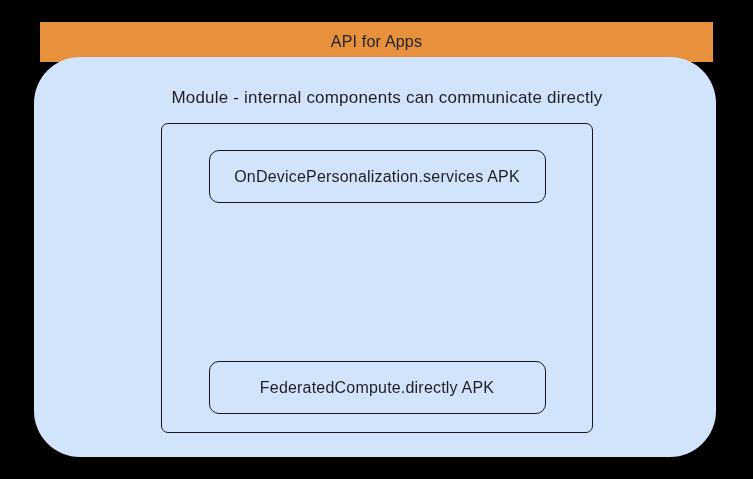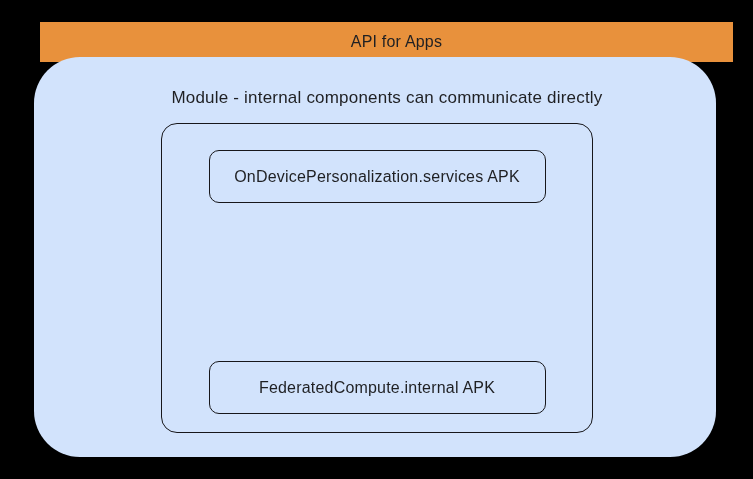--- a/index.html
+++ b/index.html
@@ -22,21 +22,20 @@
   .banner {
     position: absolute;
     left: 40px;
     top: 22px;
     width: 673px;
     height: 40px;
     background: var(--banner-orange);
     display: flex;
     align-items: center;
     justify-content: center;
-    padding-left: 20px;
   }
   .banner-label {
     font-size: 16px;
     letter-spacing: 0.2px;
     color: var(--text);
   }
   .module {
     position: absolute;
     left: 34px;
     top: 57px;
@@ -56,21 +55,21 @@
     padding-left: 12px;
   }
   .boundary {
     position: absolute;
     left: 127px;
     top: 66px;
     width: 432px;
     height: 310px;
     box-sizing: border-box;
     border: 1.5px solid var(--outline);
-    border-radius: 16px;
+    border-radius: 7px;
     display: flex;
     flex-direction: column;
     justify-content: space-between;
     padding: 26px 0 18px 0;
   }
   .component {
     width: 337px;
     height: 53px;
     margin: 0 auto;
     box-sizing: border-box;
@@ -99,21 +98,21 @@
   <div class="module">
     <div class="module-title">Module - internal components can communicate directly</div>
 
     <div class="boundary">
 
       <div class="component">
         <span class="component-label">OnDevicePersonalization.services APK</span>
       </div>
 
       <div class="component">
-        <span class="component-label">FederatedCompute.internal APK</span>
+        <span class="component-label">FederatedCompute.directly APK</span>
       </div>
 
 
 
     </div>
   </div>
 
 </div>
 
 </body></html>

